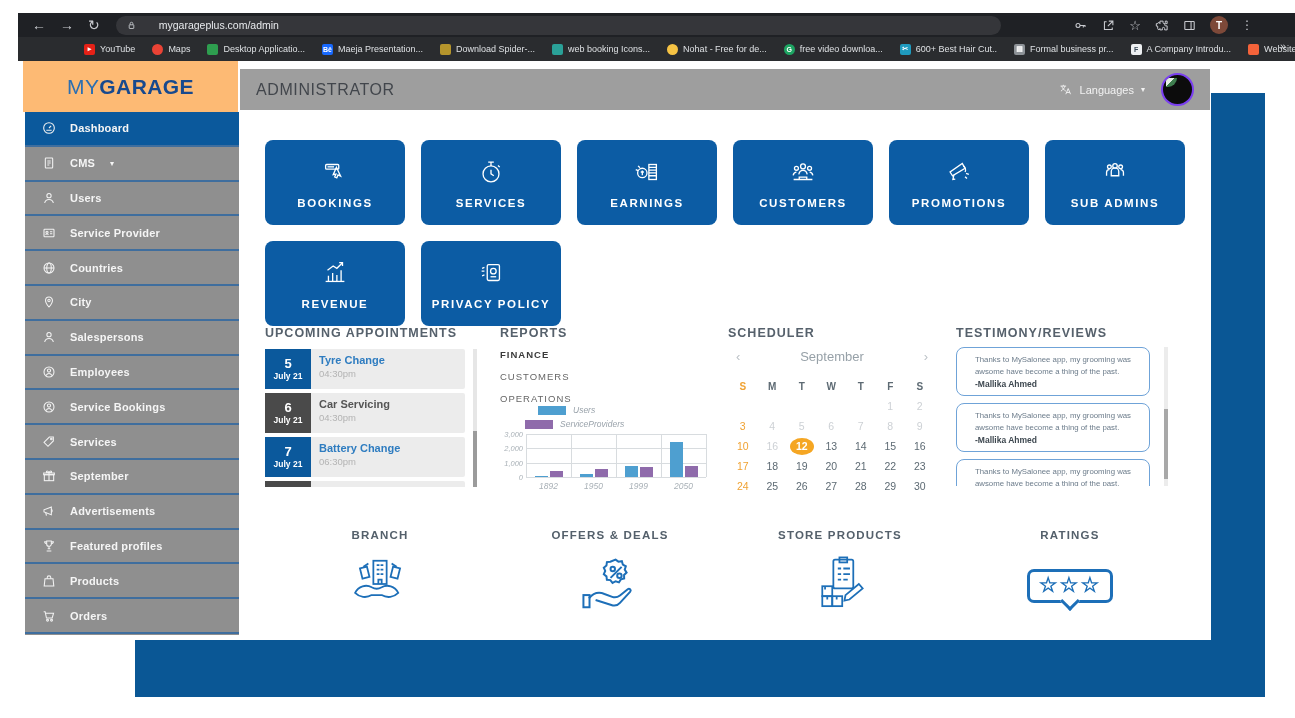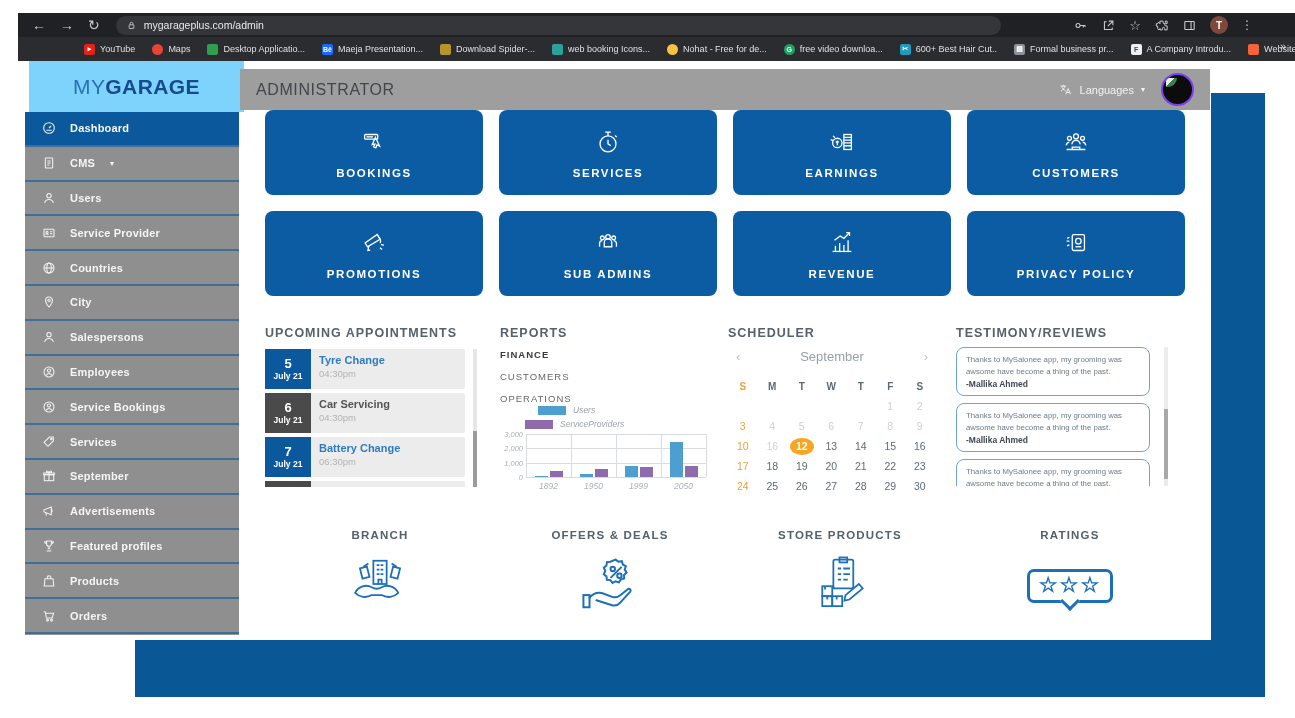--- a/index.html
+++ b/index.html
@@ -7,40 +7,40 @@
        font-family:"Liberation Sans", sans-serif;}
 
   
   .chrome{position:absolute;left:18px;top:13px;width:1277px;height:24px;background:#1f2125;
           display:flex;align-items:center;}
   .nav-btn{color:#c9cbd0;font-size:14px;line-height:1;margin-left:14px;cursor:default;}
   .url-pill{margin-left:16px;width:865px;height:19px;background:#35363a;border-radius:10px;
             display:flex;align-items:center;padding:0 10px;}
   .lock-icon{width:11px;height:11px;color:#c3c6ca;display:flex;}
   .lock-icon svg{width:11px;height:11px;}
-  .url-text{color:#e8eaed;font-size:10.5px;margin-left:7px;}
+  .url-text{color:#e8eaed;font-size:10.5px;margin-left:22px;}
   .chrome-right{margin-left:auto;margin-right:42px;display:flex;align-items:center;gap:13px;color:#c9cbd0;}
   .ch-ico{width:15px;height:15px;display:flex;}
   .ch-ico svg{width:15px;height:15px;}
   .star-glyph{font-size:13px;line-height:1;}
   .avatar-t{width:18px;height:18px;border-radius:50%;background:#7d4939;color:#fff;font-size:10px;
             font-weight:bold;display:flex;align-items:center;justify-content:center;}
   .kebab{font-size:12px;line-height:1;}
 
   .bookmarks{position:absolute;left:18px;top:37px;width:1277px;height:24px;background:#2a2c2f;
              display:flex;align-items:center;padding-left:66px;box-sizing:border-box;gap:17px;
              overflow:hidden;}
   .bm{display:flex;align-items:center;gap:5px;white-space:nowrap;flex:none;}
   .favicon{width:11px;height:11px;border-radius:2px;display:flex;align-items:center;
            justify-content:center;font-size:7px;font-weight:bold;color:#fff;flex:none;}
   .bm-label{color:#dde0e3;font-size:9px;}
   .bm-overflow{position:absolute;right:9px;top:40px;color:#dde0e3;font-size:11px;}
 
   
-  .logo-box{position:absolute;left:29px;top:61px;width:215px;height:51px;background:#7dd3fc;
+  .logo-box{position:absolute;left:23px;top:61px;width:215px;height:51px;background:#fdba74;
             display:flex;align-items:center;justify-content:center;font-size:21px;letter-spacing:.4px;}
   .logo-prefix{color:#2c6fb2;font-weight:500;}
   .logo-suffix{color:#17498e;font-weight:800;}
 
   .app-header{position:absolute;left:240px;top:69px;width:970px;height:41px;background:#9e9e9e;
               display:flex;align-items:center;padding:0 16px;box-sizing:border-box;}
   .app-title{font-size:16px;color:#42464c;letter-spacing:.6px;}
   .header-right{margin-left:auto;display:flex;align-items:center;gap:7px;}
   .translate-wrap{width:15px;height:15px;color:#f2f2f2;display:flex;}
   .translate-wrap svg{width:15px;height:15px;}
@@ -58,22 +58,22 @@
   .side-item.active{background:#0b599c;}
   .s-icon{width:16px;height:16px;color:#f2f2f2;display:flex;flex:none;}
   .s-icon svg{width:16px;height:16px;}
   .side-label{font-size:11px;font-weight:700;letter-spacing:.2px;color:#f5f5f5;}
   .side-caret{color:#f5f5f5;font-size:8px;margin-left:2px;}
 
   .blue-right{position:absolute;left:1211px;top:93px;width:54px;height:547px;background:#0a5795;}
   .blue-bottom{position:absolute;left:135px;top:640px;width:1130px;height:57px;background:#0a5795;}
 
   
-  .tiles{position:absolute;left:265px;top:110px;width:920px;display:grid;
-         grid-template-columns:repeat(4,1fr);gap:16px;}
+  .tiles{position:absolute;left:265px;top:140px;width:920px;display:grid;
+         grid-template-columns:repeat(6,1fr);gap:16px;}
   .tile{height:85px;background:#0c5ca4;border-radius:8px;display:flex;flex-direction:column;
         align-items:center;justify-content:center;color:#fff;cursor:pointer;}
   .tile svg{width:30px;height:30px;}
   .tile-label{margin-top:6px;font-size:11.5px;font-weight:600;letter-spacing:1.6px;}
 
   
   .sec-title{position:absolute;top:326px;font-size:12.5px;color:#56616c;letter-spacing:1px;font-weight:700;}
   .t-appts{left:265px;} .t-reports{left:500px;} .t-sched{left:728px;} .t-testi{left:956px;}
 
   
@@ -117,21 +117,21 @@
   .cal-hd.sun{color:#f0a232;}
   .cal-day{font-size:10.5px;color:#5d6a73;cursor:pointer;}
   .cal-day.mut{color:#cdd1d5;}
   .cal-day.sun{color:#f0a232;}
   .cal-sel{display:inline-block;width:24px;height:17px;line-height:17px;background:#f5a623;
            border-radius:50%;color:#fff;text-align:center;font-weight:700;}
 
   
   .testi-list{position:absolute;left:956px;top:347px;width:212px;height:139px;overflow:hidden;}
   .testi-card{width:194px;box-sizing:border-box;border:1px solid #6fa3d8;border-radius:8px;
-              padding:6px 9px;margin-bottom:7px;background:#fff;}
+              padding:6px 18px;margin-bottom:7px;background:#fff;}
   .testi-text{font-size:7.8px;color:#6b7b8a;line-height:1.55;}
   .testi-author{font-size:8.5px;color:#3e4850;font-weight:700;margin-top:1px;}
 
   
   .features{position:absolute;left:265px;top:529px;width:920px;display:grid;
             grid-template-columns:repeat(4,1fr);}
   .feature{display:flex;flex-direction:column;align-items:center;cursor:pointer;}
   .f-label{font-size:11.5px;letter-spacing:1.2px;color:#54606b;font-weight:600;}
   .f-icon{margin-top:10px;color:#1d6fb8;height:66px;display:flex;align-items:center;justify-content:center;}
   .f-icon svg{width:62px;height:62px;}

